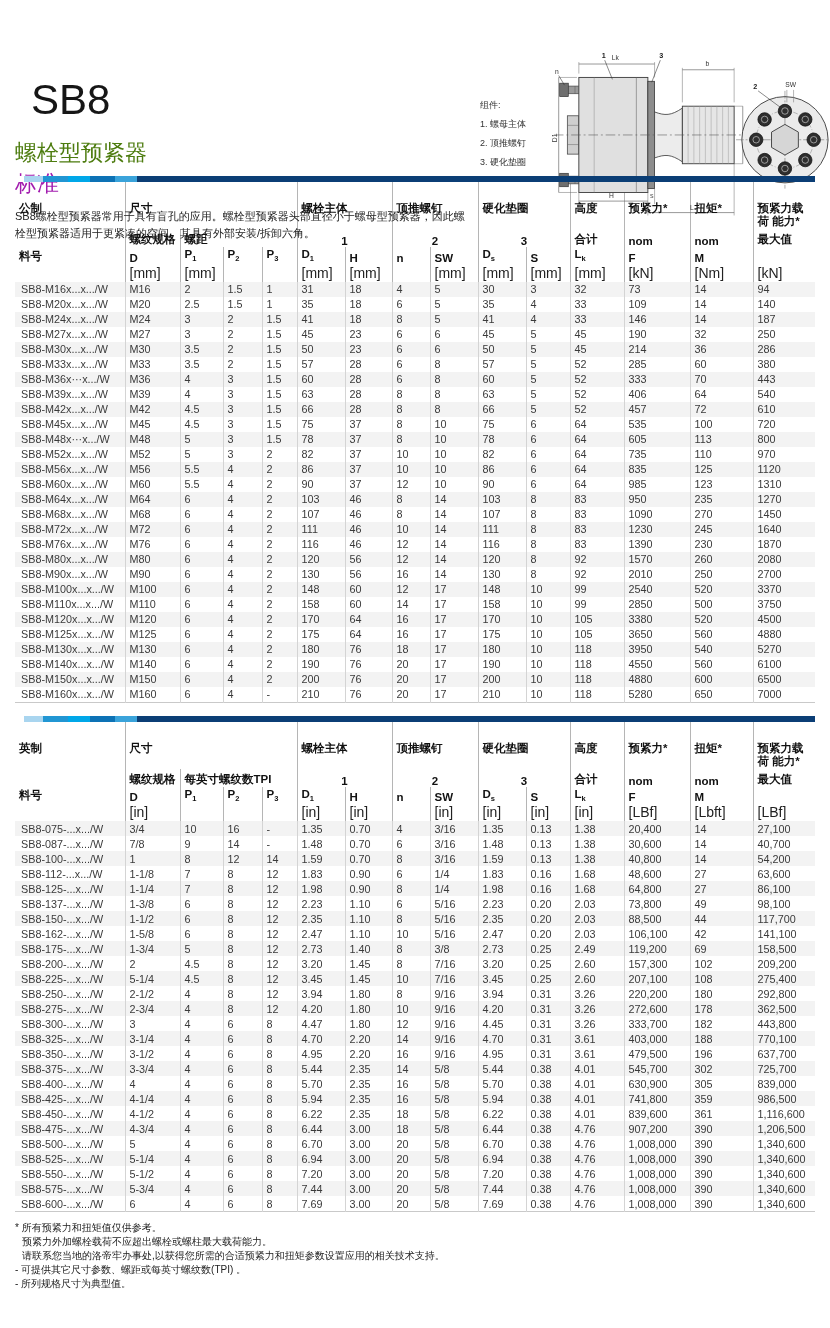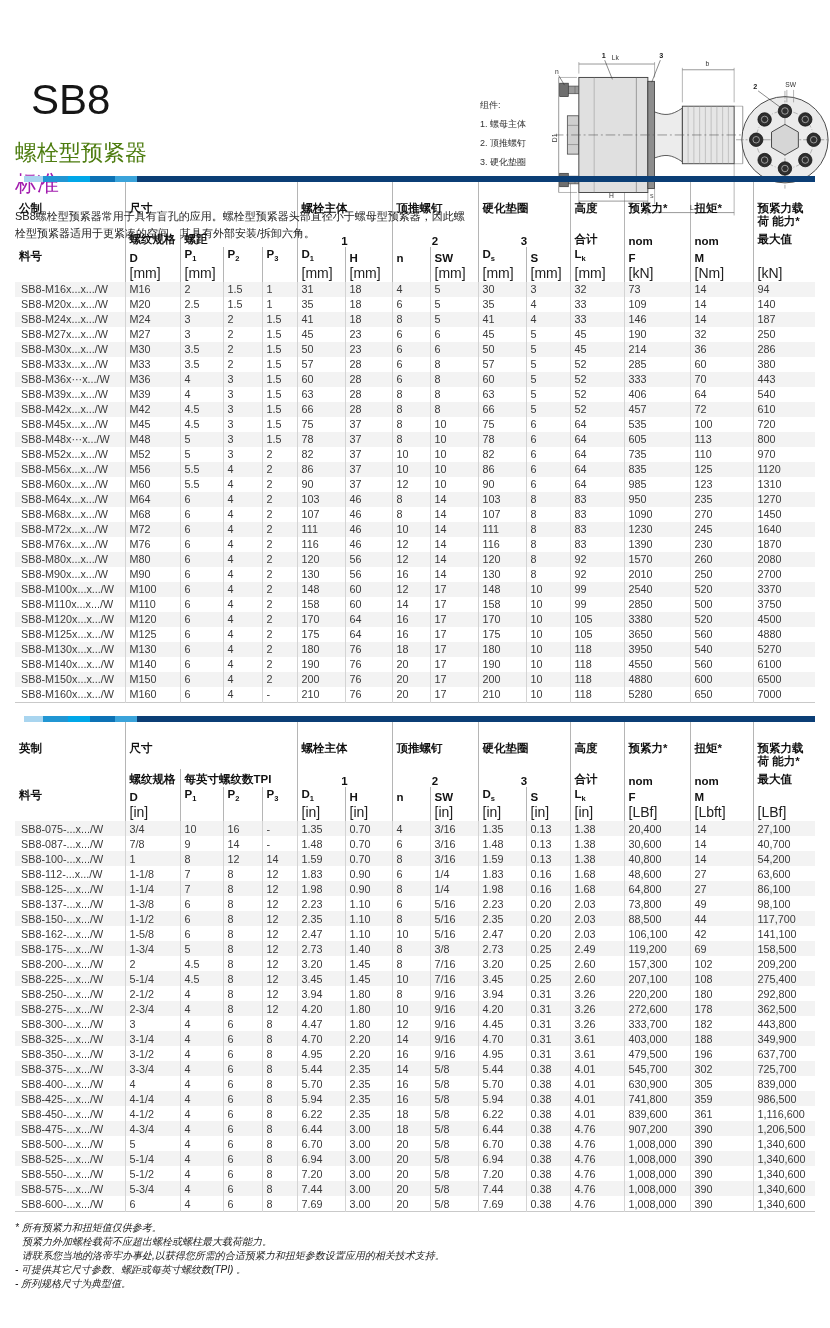--- a/index.html
+++ b/index.html
@@ -33,21 +33,21 @@
   .spec-table tr.h3 th{font-size:11.5px;height:15px;vertical-align:bottom;padding-bottom:0;}
   .spec-table tr.h4 th{font-size:14px;font-weight:normal;height:13px;color:#222;vertical-align:top;}
   .spec-table th.sep{border-left:1px solid #b5b5b5;}
   .spec-table th.ref{text-align:center;font-size:11px;}
   .spec-table td{font-size:10.8px;height:15px;padding:0 4px;color:#3a3a3a;white-space:nowrap;border-left:1px solid #d4d4d4;overflow:hidden;}
   .spec-table td:first-child{border-left:none;padding-left:6px;}
   .spec-table tbody tr:nth-child(odd){background:#f3f3f3;}
   .spec-table sub{font-size:7.5px;}
 
   
-  .footnotes{margin:9px 15px 16px 15px;font-size:10px;line-height:1.4;color:#222;font-style:italic;}
+  .footnotes{margin:9px 15px 16px 15px;font-size:10px;line-height:1.4;color:#222;}
   .footnotes .indent{padding-left:7px;}
 </style>
 </head>
 <body>
 
 <div class="page">
 
   <div class="header">
     <div class="title-block">
       <h1 class="product-title">SB8</h1>
@@ -1080,21 +1080,21 @@
               <td>8</td>
               <td>4.70</td>
               <td>2.20</td>
               <td>14</td>
               <td>9/16</td>
               <td>4.70</td>
               <td>0.31</td>
               <td>3.61</td>
               <td>403,000</td>
               <td>188</td>
-              <td>349,900</td>
+              <td>770,100</td>
             </tr>
             <tr>
               <td class="part">SB8-350-...x.../W</td>
               <td>3-1/2</td>
               <td>4</td>
               <td>6</td>
               <td>8</td>
               <td>4.95</td>
               <td>2.20</td>
               <td>16</td>

